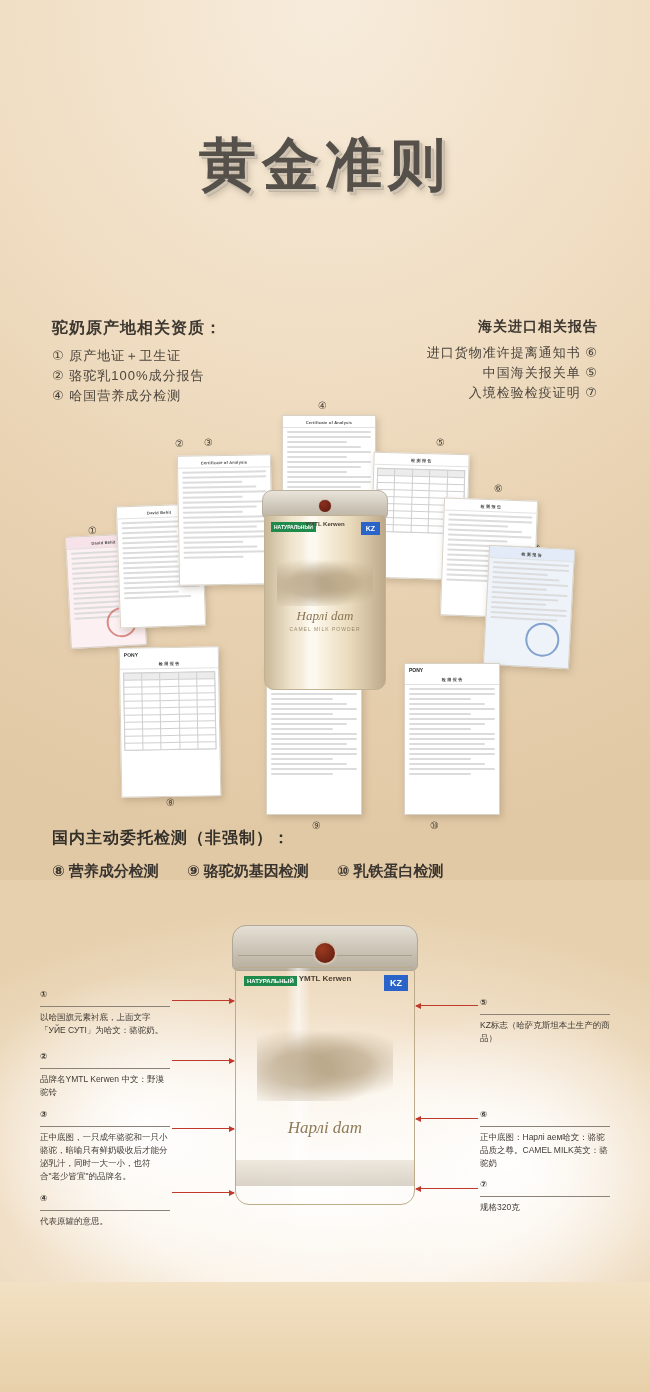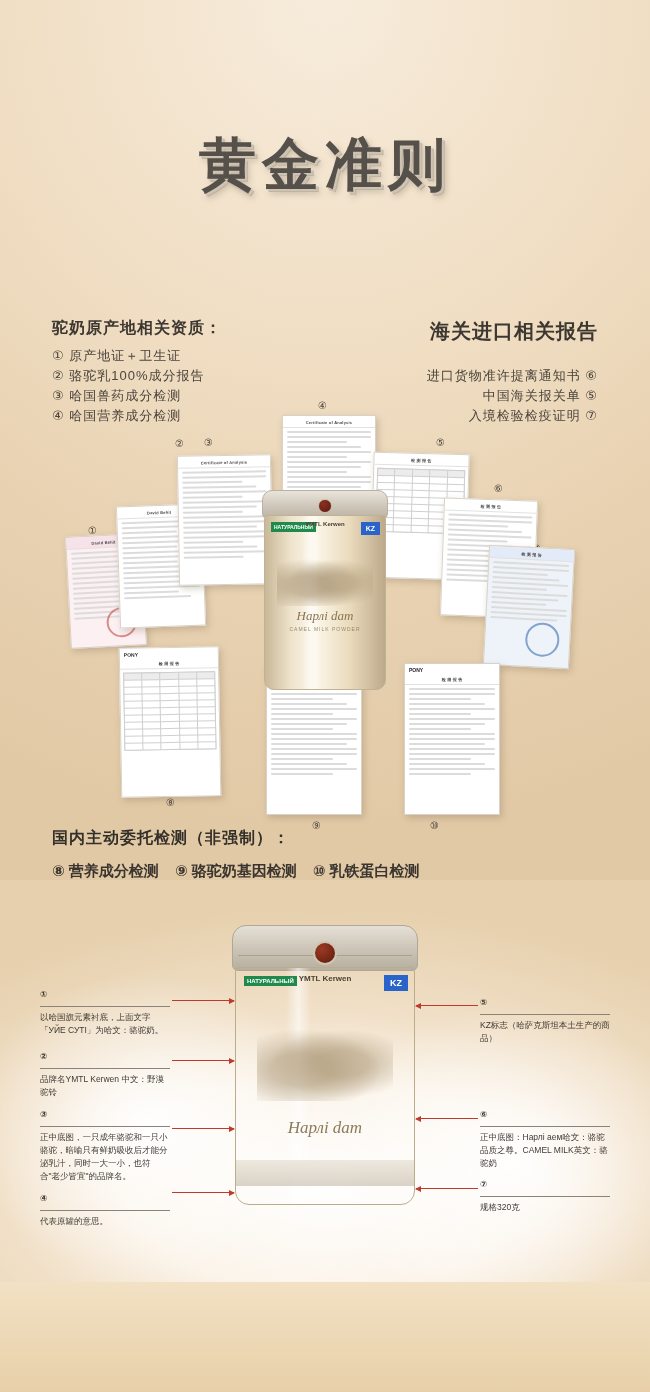--- a/index.html
+++ b/index.html
@@ -54,21 +54,21 @@
   
   .lbl-left{
     position:absolute;left:52px;top:318px;width:210px;color:#3c3730;
   }
   .lbl-left .hd{font-size:16px;font-weight:bold;letter-spacing:1px;margin-bottom:7px;}
   .lbl-left .it{font-size:13px;line-height:20px;letter-spacing:1px;color:#4a443c;}
 
   .lbl-right{
     position:absolute;right:52px;top:318px;width:220px;color:#3c3730;text-align:right;
   }
-  .lbl-right .hd{font-size:20px;font-weight:bold;letter-spacing:1px;margin-bottom:21px;}
+  .lbl-right .hd{font-size:14px;font-weight:bold;letter-spacing:1px;margin-bottom:7px;}
   .lbl-right .it{font-size:13px;line-height:20px;letter-spacing:1px;color:#4a443c;}
 
   
   .collage{position:absolute;left:0;top:395px;width:650px;height:430px;}
   .doc{
     position:absolute;background:#fff;border:1px solid #d9d2c6;
     box-shadow:2px 3px 7px rgba(110,95,70,.28);
     overflow:hidden;
   }
   .doc .dtitle{
@@ -134,21 +134,21 @@
       radial-gradient(ellipse at 32% 60%, rgba(167,146,113,.55) 0 22%, rgba(167,146,113,0) 60%),
       radial-gradient(ellipse at 62% 55%, rgba(167,146,113,.5) 0 20%, rgba(167,146,113,0) 58%);
   }
   .can-top .sub{
     position:absolute;left:0;right:0;top:110px;text-align:center;font-size:5px;color:#9a8a6c;letter-spacing:1px;
   }
 
   
   .mid-cap{position:absolute;left:52px;top:828px;width:560px;color:#332f29;}
   .mid-cap .hd{font-size:16px;font-weight:bold;letter-spacing:1px;}
-  .mid-cap .items{margin-top:13px;display:flex;gap:16px;font-size:15px;font-weight:bold;color:#3a352e;}
+  .mid-cap .items{margin-top:13px;display:flex;gap:28px;font-size:15px;font-weight:bold;color:#3a352e;}
 
   
   .can-big{position:absolute;left:232px;top:925px;width:186px;height:280px;z-index:6;}
   .can-big .lid{
     position:absolute;left:0;right:0;top:0;height:44px;border-radius:14px 14px 6px 6px;
     background:linear-gradient(180deg,#e5e0d6 0%, #cdc6b8 50%, #b6ae9e 100%);
     border:1px solid #b0a796;
   }
   .can-big .lidline{position:absolute;left:6px;right:6px;top:30px;height:1px;background:rgba(120,110,95,.35);}
   .can-big .knob{
@@ -213,21 +213,20 @@
 <div class="page">
 
   <div class="title-wrap">
     <div class="title-line l2">黄金准则</div>
   </div>
 
   <div class="lbl-left">
     <div class="hd">驼奶原产地相关资质：</div>
     <div class="it">① 原产地证＋卫生证</div>
     <div class="it">② 骆驼乳100%成分报告</div>
-    <div class="it">③ 哈国兽药成分检测</div>
     <div class="it">④ 哈国营养成分检测</div>
   </div>
 
   <div class="lbl-right">
     <div class="hd">海关进口相关报告</div>
     <div class="it">进口货物准许提离通知书 ⑥</div>
     <div class="it">中国海关报关单 ⑤</div>
     <div class="it">入境检验检疫证明 ⑦</div>
   </div>
 

